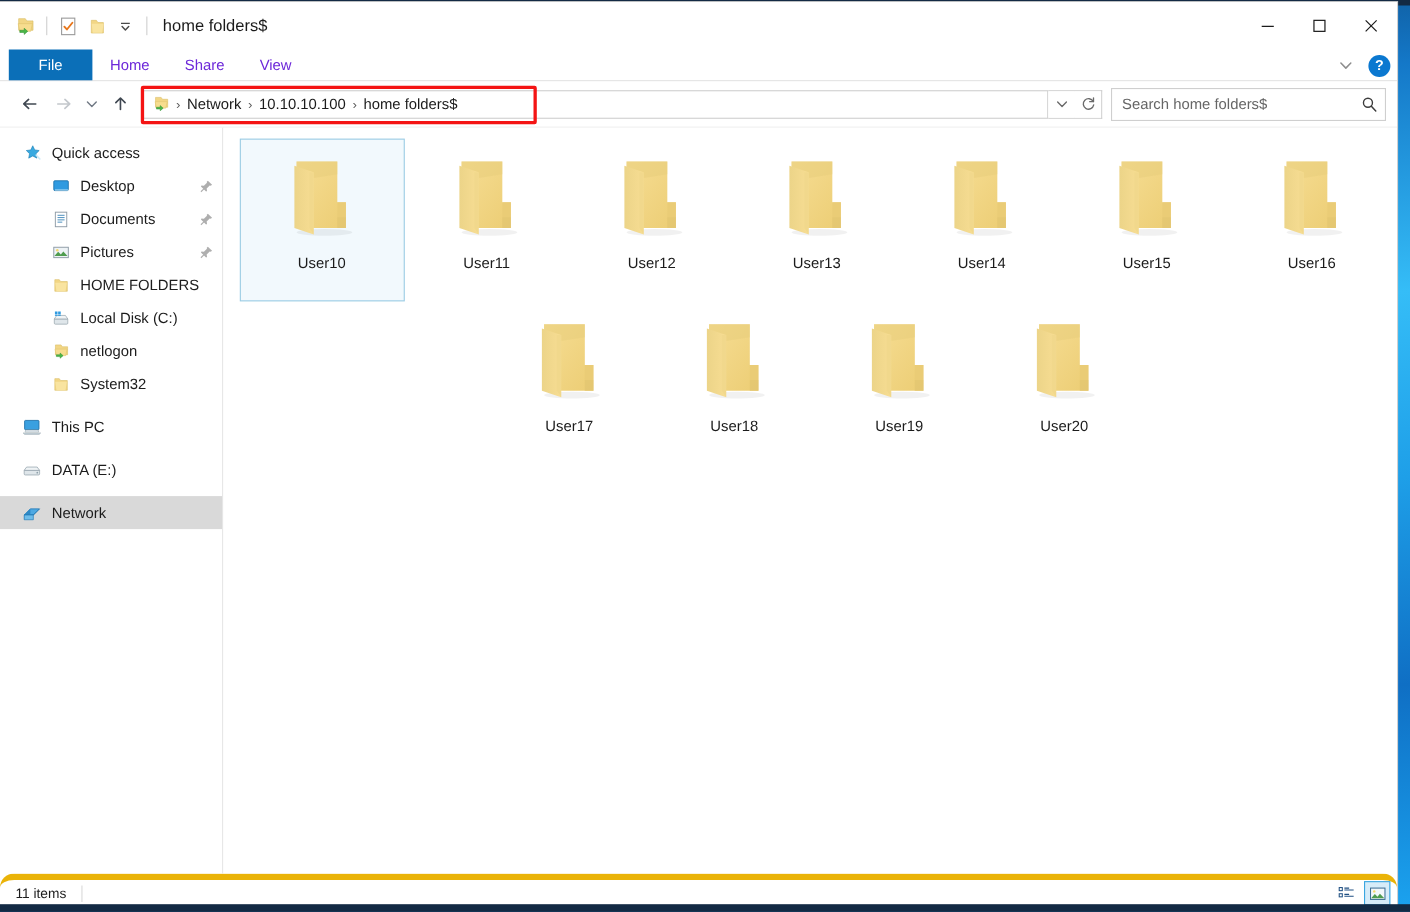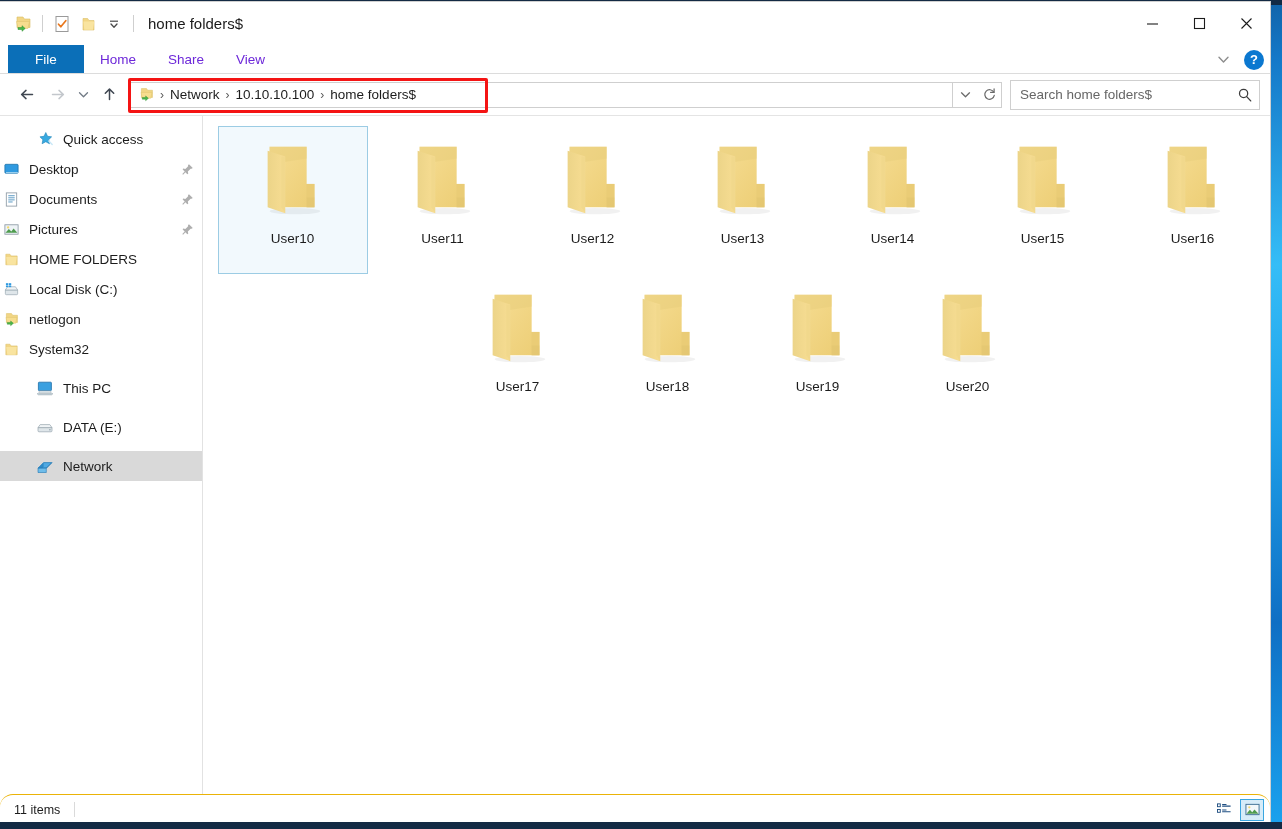--- a/index.html
+++ b/index.html
@@ -190,22 +190,22 @@
     cursor: default;
     position: relative;
     white-space: nowrap;
   }
   .nav-item.selected { background: #d9d9d9; }
   .nav-ico {
     width: 22px; height: 20px; flex: 0 0 22px;
     display: flex; align-items: center; justify-content: center;
     margin-right: 7px;
   }
-  .lvl0 { padding-left: 34px; }
-  .lvl1 { }
+  .lvl0 { padding-left: 18px; }
+  .lvl1 { padding-left: 44px; }
   .pin { margin-left: auto; opacity: .62; display:flex; }
   .nav-gap { height: 9px; }
 
   
   #content {
     flex: 1 1 auto;
     background: #ffffff;
     padding: 10px 0 0 12px;
     overflow: hidden;
     position: relative;
@@ -229,21 +229,21 @@
     margin-top: 8px; text-align: center;
     max-width: 140px; overflow: hidden;
     white-space: nowrap; text-overflow: ellipsis;
   }
   .folder-ico { width: 76px; height: 80px; }
 
   
   #status-bar {
     height: 30px; flex: 0 0 30px;
     background: #ffffff;
-    border-top: 1px solid #eab308;
+    border-top: 6px solid #eab308;
     display: flex; align-items: center;
     padding: 0 6px 0 14px;
     font-size: 12.5px; color: #1c1c1c;
     position: relative;
     border-radius: 13px;
   }
   .status-sep {
     width: 1px; height: 15px; background: #dadada; margin-left: 14px;
   }
   .view-btns {

